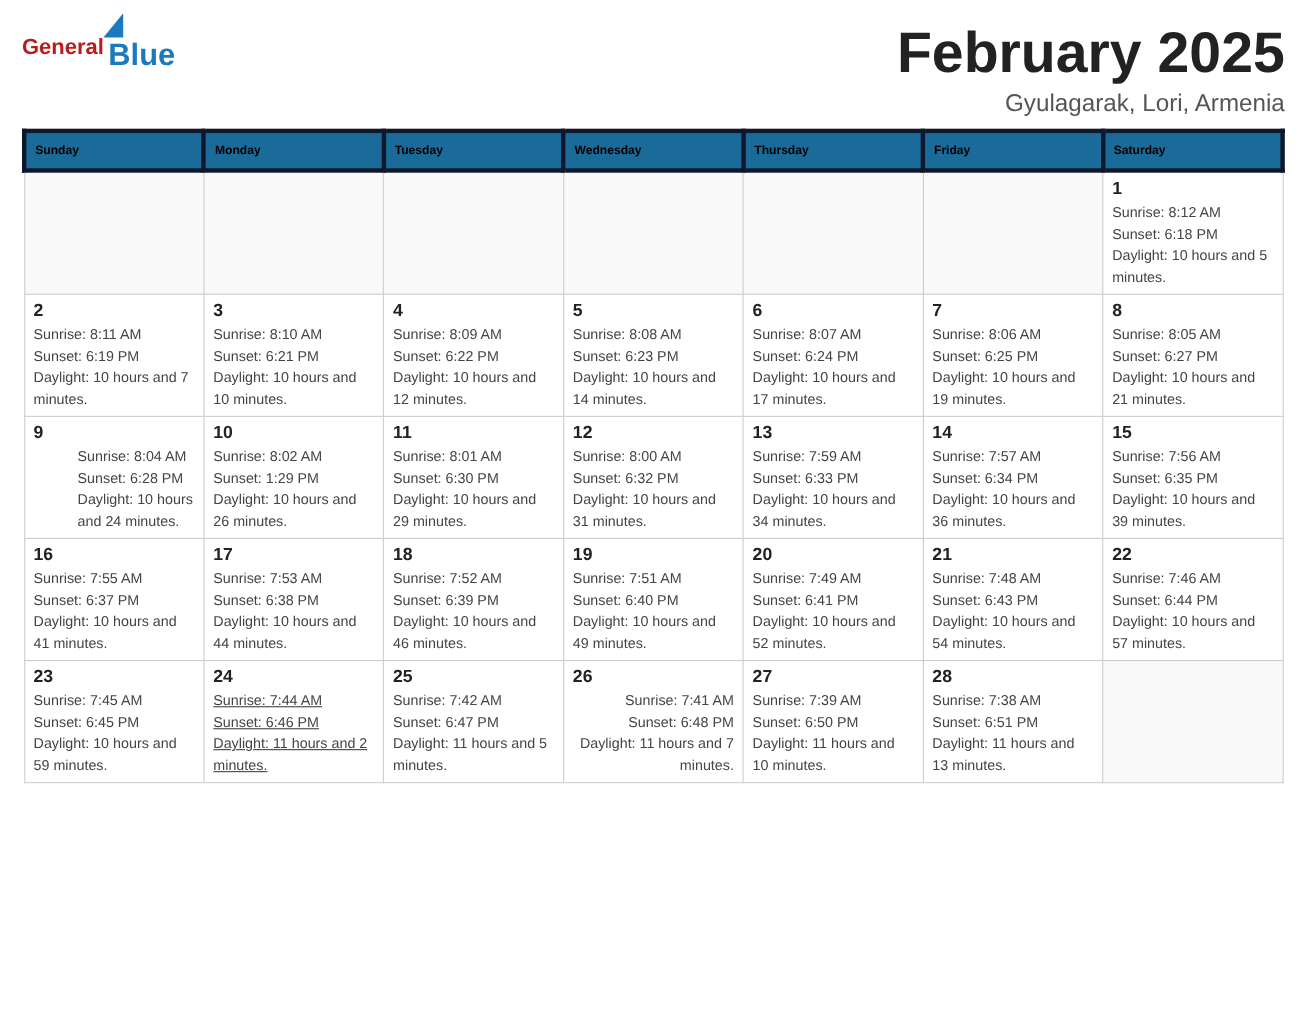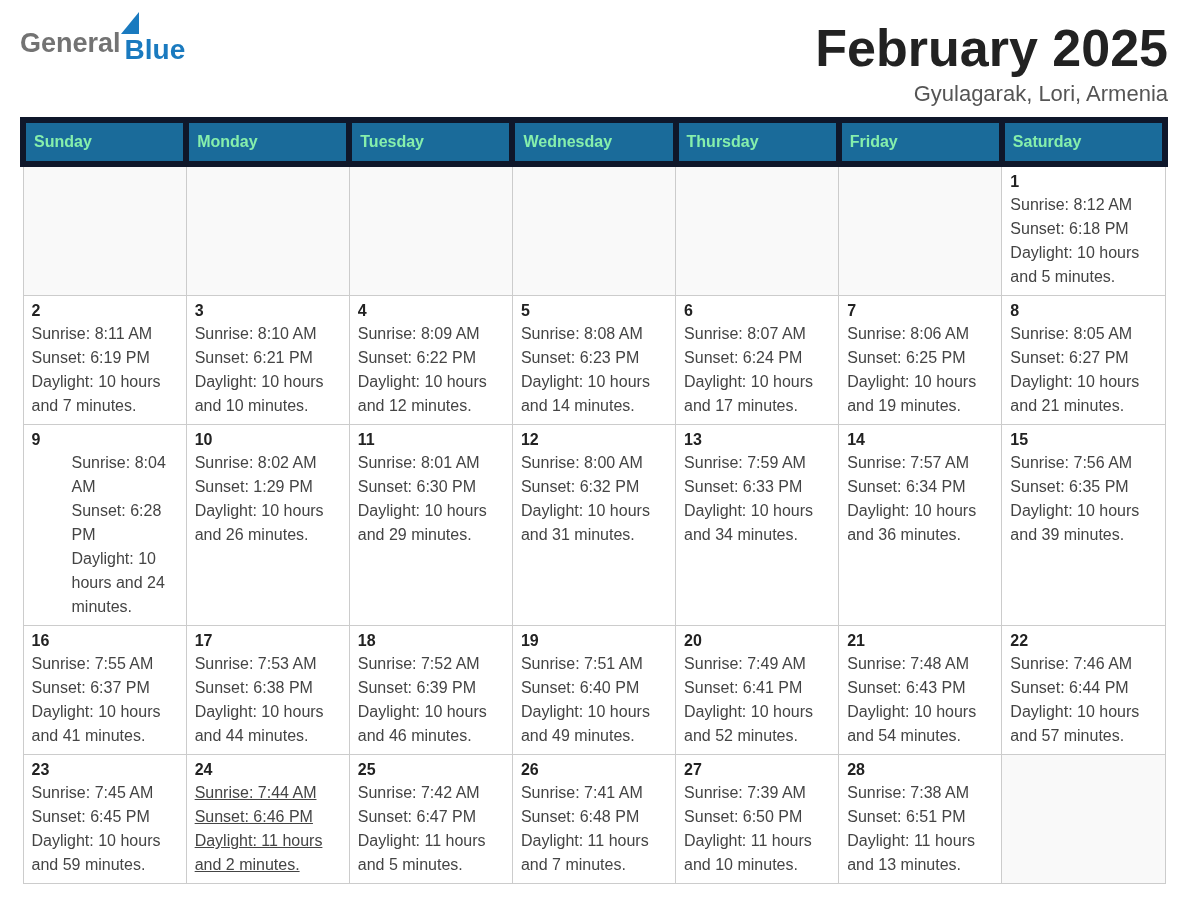--- a/index.html
+++ b/index.html
@@ -15,23 +15,23 @@
       justify-content: space-between;
       align-items: flex-start;
       margin-bottom: 10px;
     }
     .logo {
       display: flex;
       align-items: center;
       gap: 4px;
     }
     .logo-text-general {
-      font-size: 27px;
-      font-weight: bold;
-      color: #737373;
+      font-size: 20px;
+      font-weight: bold;
+      color: #b91c1c;
     }
     .logo-text-blue {
       font-size: 28px;
       font-weight: bold;
       color: #1a7abf;
     }
     .logo-triangle {
       width: 0;
       height: 0;
       border-left: 18px solid transparent;
@@ -53,45 +53,45 @@
       color: #555;
       margin-top: 4px;
     }
     .calendar-table {
       width: 100%;
       border-collapse: collapse;
       margin-top: 10px;
     }
     .calendar-table th {
       background-color: #1a6b9a;
-      color: #86efac;
-      font-size: 16px;
+      color: #000000;
+      font-size: 11px;
       font-weight: bold;
       padding: 10px 8px;
       text-align: left;
-      border: 6px solid #0f172a;
+      border: 4px solid #0f172a;
     }
     .calendar-table td {
       vertical-align: top;
       border: 1px solid #ccc;
       padding: 6px 8px;
       width: 14.28%;
       font-size: 12.5px;
       color: #333;
       min-height: 100px;
     }
     .day-number {
       font-size: 16px;
       font-weight: bold;
       color: #222;
       display: block;
       margin-bottom: 2px;
     }
     .day-info {
-      font-size: 16px;
+      font-size: 13px;
       color: #444;
       line-height: 1.5;
     }
     .empty-cell {
       background: #f9f9f9;
     }
     tr td {
       border-top: 2px solid #1a6b9a;
     }
   </style>
@@ -285,21 +285,21 @@
 Daylight: 11 hours and 2 minutes.</div>
         </td>
         <td>
           <span class="day-number">25</span>
           <div class="day-info" style="white-space: pre-line;">Sunrise: 7:42 AM
 Sunset: 6:47 PM
 Daylight: 11 hours and 5 minutes.</div>
         </td>
         <td>
           <span class="day-number">26</span>
-          <div class="day-info" style="white-space: pre-line;">Sunrise: 7:41 AM
+          <div class="day-info" style="white-space: pre-line; text-align: right;">Sunrise: 7:41 AM
 Sunset: 6:48 PM
 Daylight: 11 hours and 7 minutes.</div>
         </td>
         <td>
           <span class="day-number">27</span>
           <div class="day-info" style="white-space: pre-line;">Sunrise: 7:39 AM
 Sunset: 6:50 PM
 Daylight: 11 hours and 10 minutes.</div>
         </td>
         <td>

